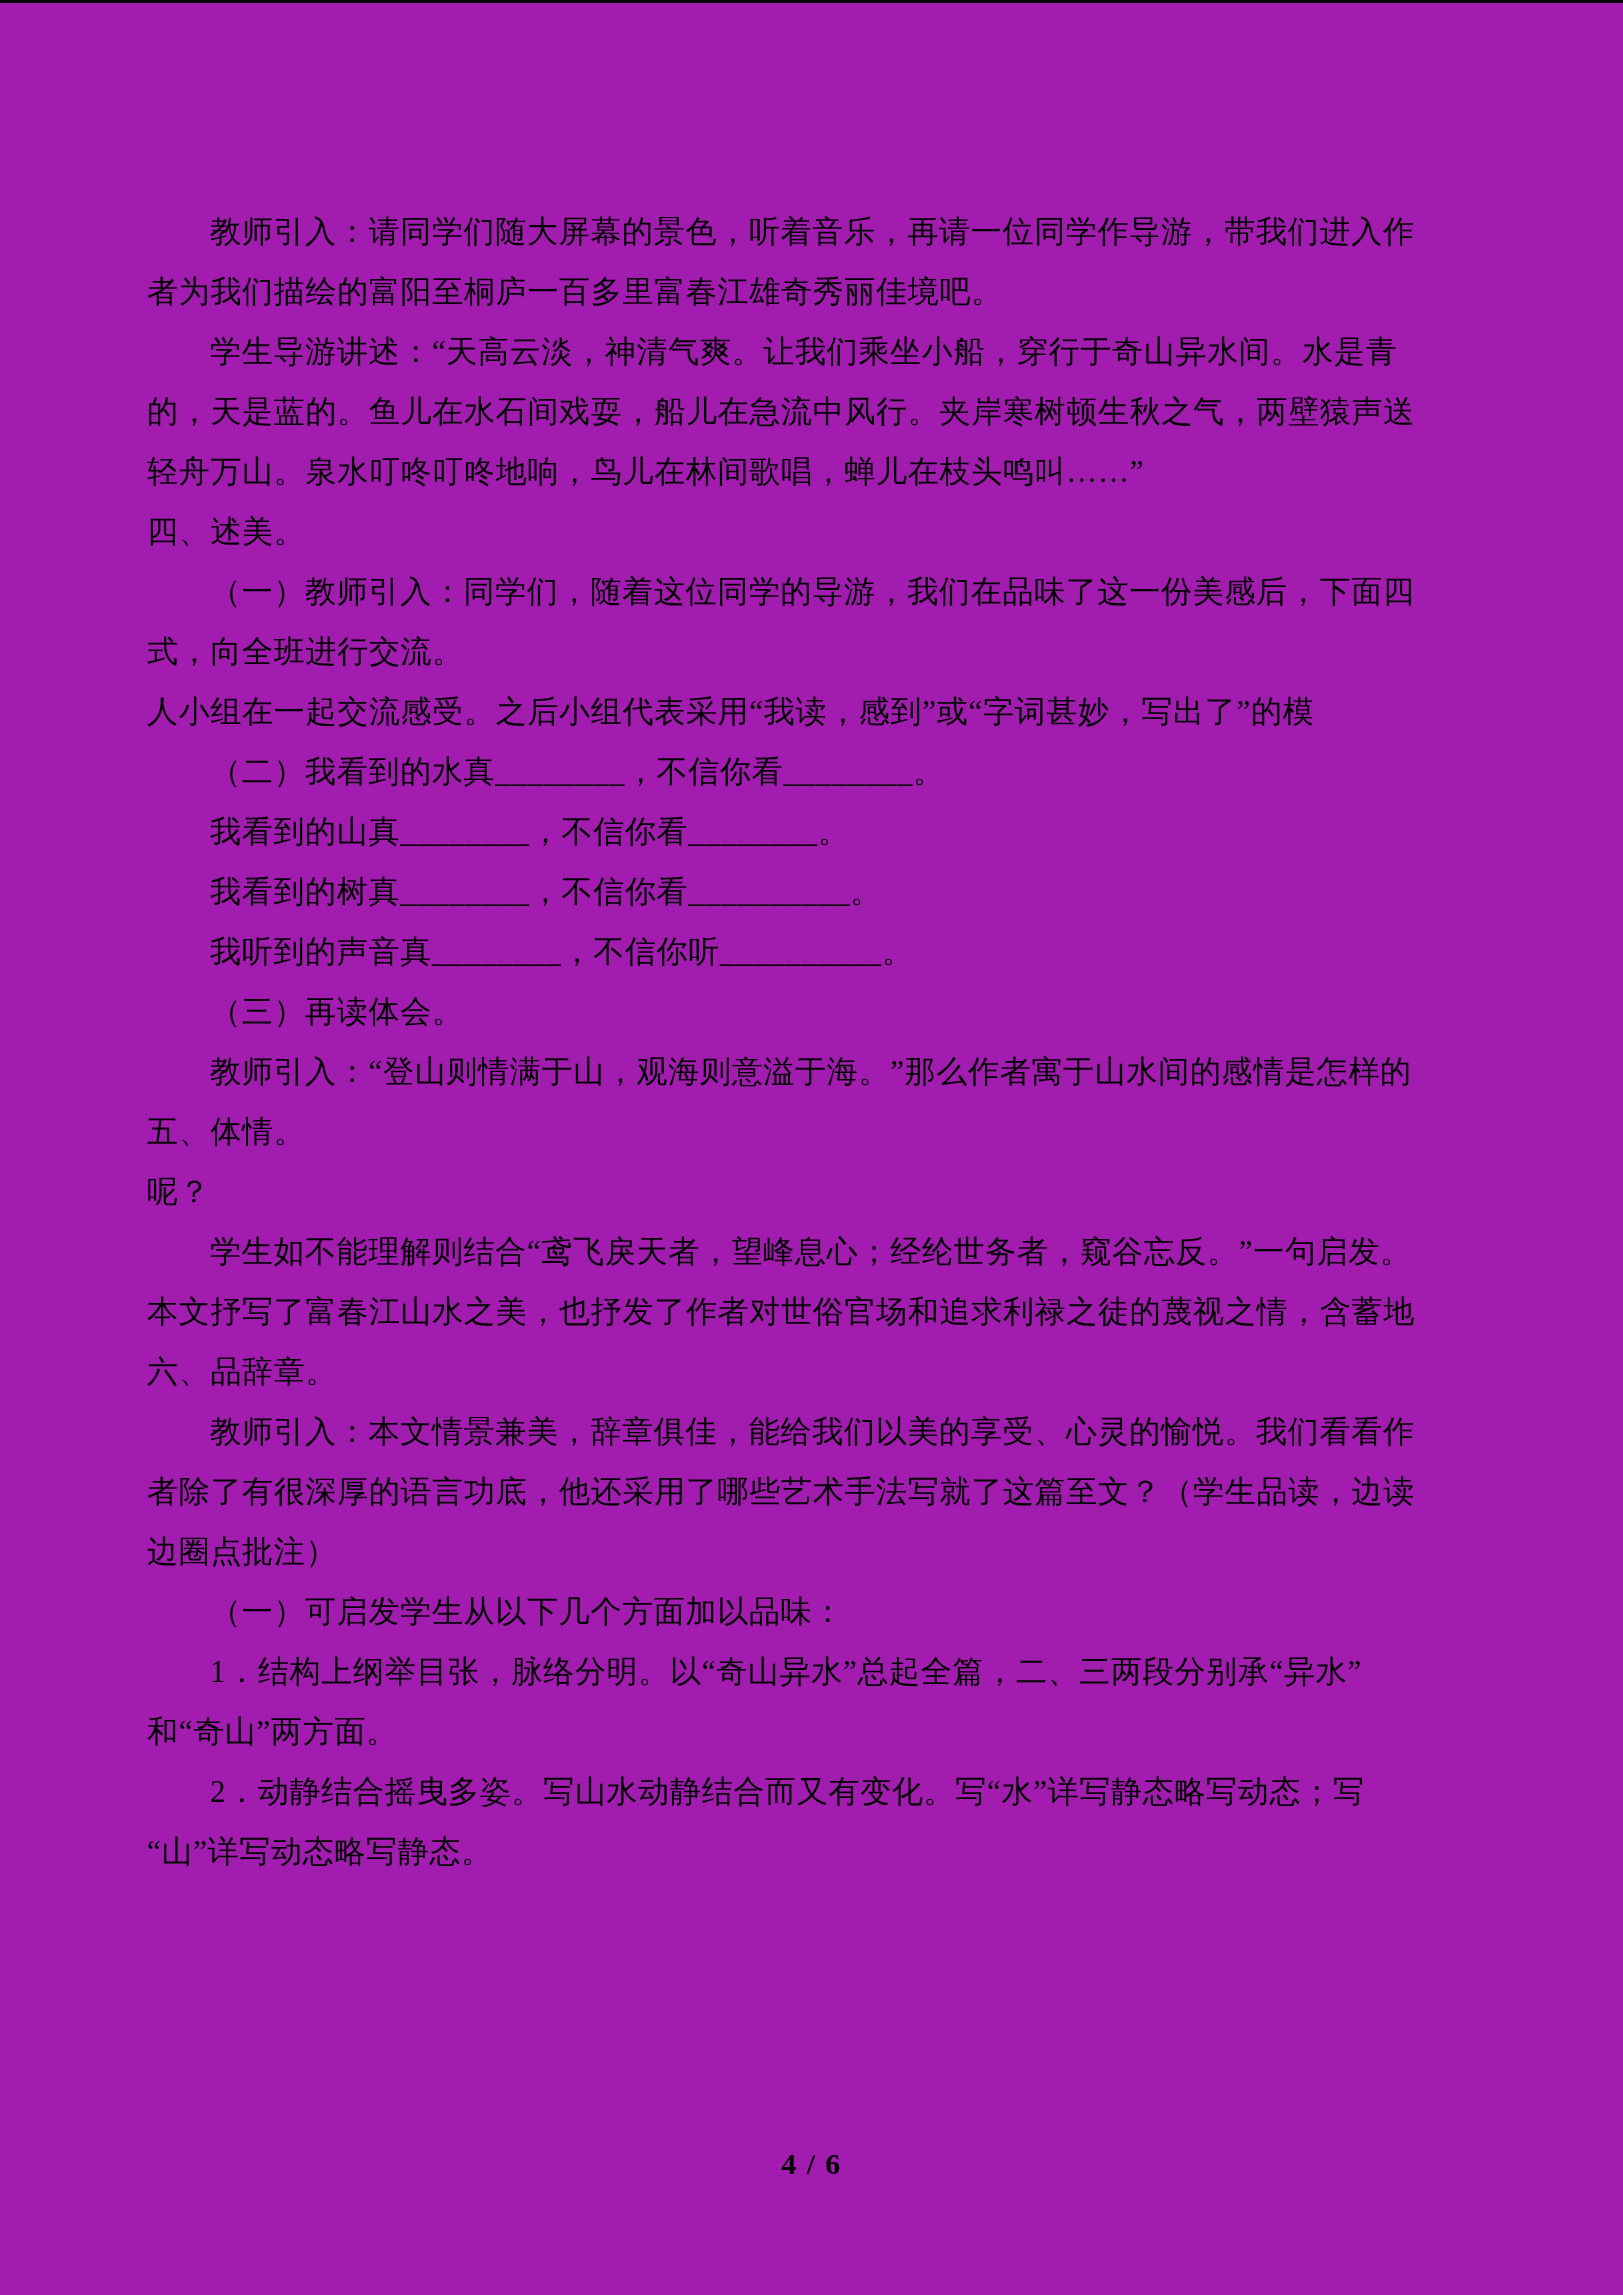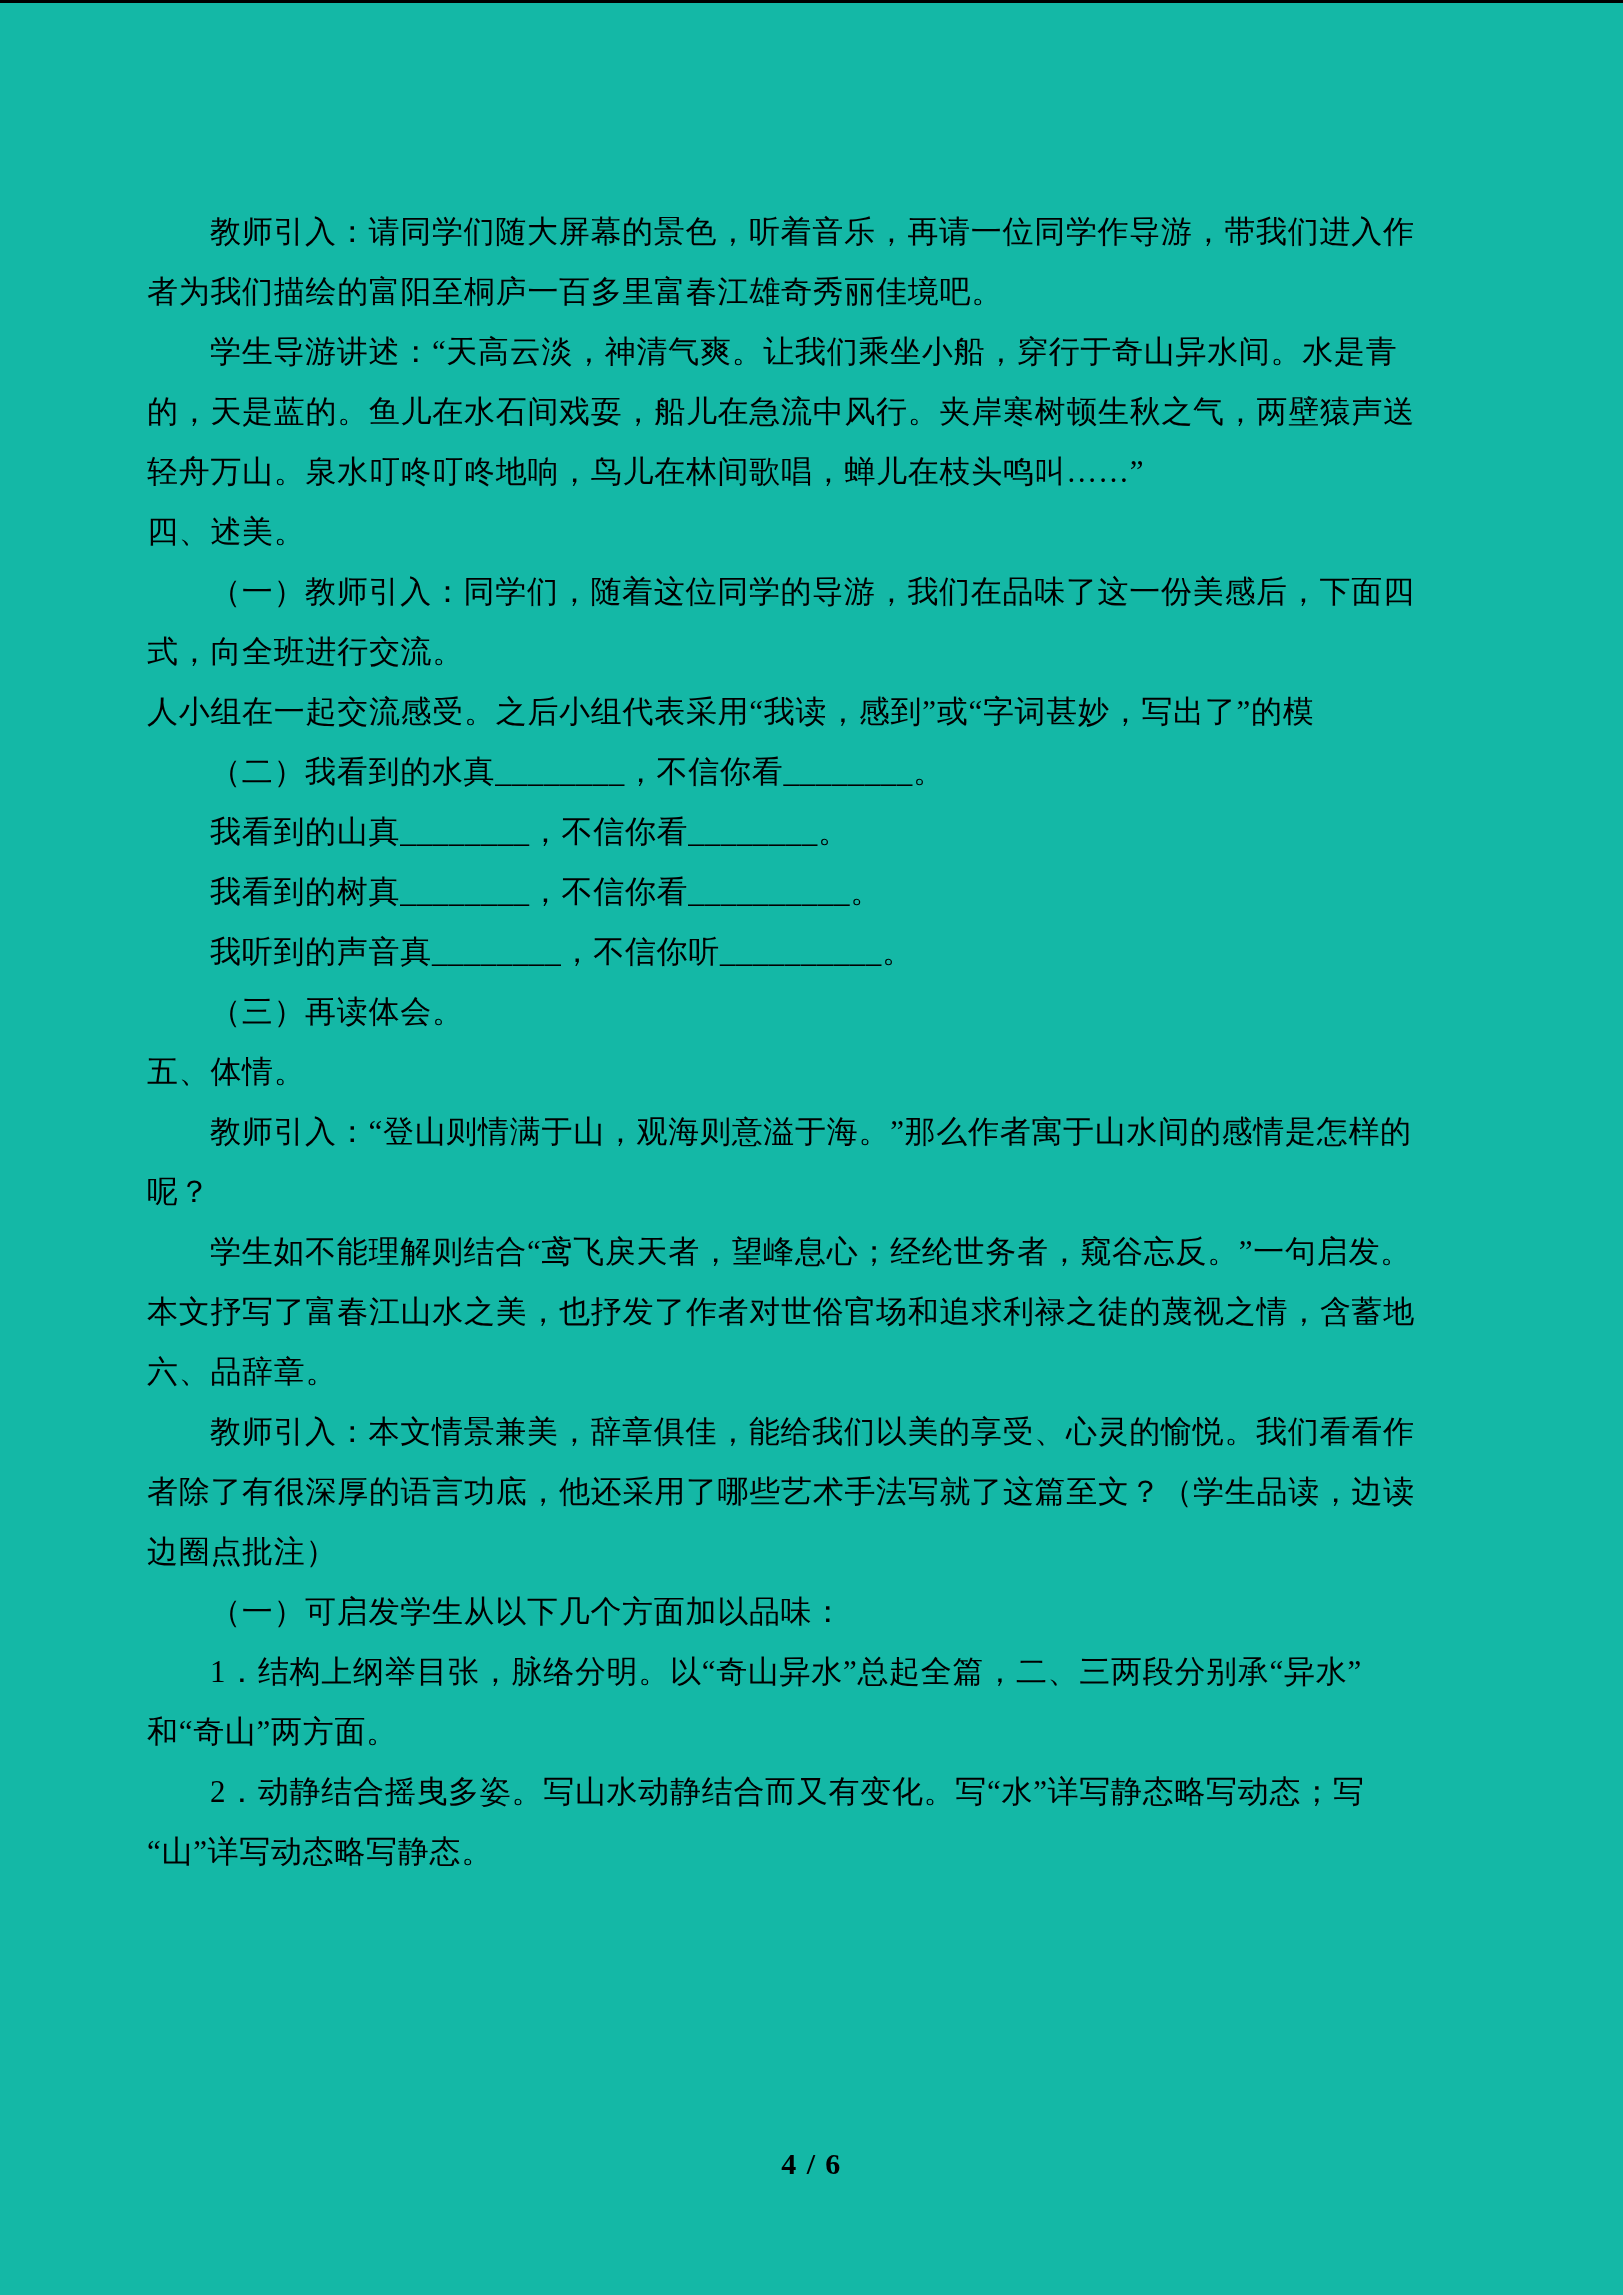--- a/index.html
+++ b/index.html
@@ -4,21 +4,21 @@
 <style>
   html, body {
     margin: 0;
     padding: 0;
     background: #ffffff;
   }
   .page {
     position: relative;
     width: 1623px;
     height: 2295px;
-    background: #14b8a6;
+    background: #a21caf;
     font-family: "Liberation Serif", "DejaVu Serif", serif;
     color: #000000;
     overflow: hidden;
   }
   .top-bar {
     position: absolute;
     top: 0;
     left: 0;
     width: 100%;
     height: 2.7px;
@@ -67,22 +67,22 @@
       <div class="line">轻舟万山。泉水叮咚叮咚地响，鸟儿在林间歌唱，蝉儿在枝头鸣叫……”</div>
       <div class="line">四、述美。</div>
       <div class="line indent">（一）教师引入：同学们，随着这位同学的导游，我们在品味了这一份美感后，下面四</div>
       <div class="line">式，向全班进行交流。</div>
       <div class="line">人小组在一起交流感受。之后小组代表采用“我读，感到”或“字词甚妙，写出了”的模</div>
       <div class="line indent">（二）我看到的水真________，不信你看________。</div>
       <div class="line indent">我看到的山真________，不信你看________。</div>
       <div class="line indent">我看到的树真________，不信你看__________。</div>
       <div class="line indent">我听到的声音真________，不信你听__________。</div>
       <div class="line indent">（三）再读体会。</div>
+      <div class="line indent">教师引入：“登山则情满于山，观海则意溢于海。”那么作者寓于山水间的感情是怎样的</div>
       <div class="line">五、体情。</div>
-      <div class="line indent">教师引入：“登山则情满于山，观海则意溢于海。”那么作者寓于山水间的感情是怎样的</div>
       <div class="line">呢？</div>
       <div class="line indent">学生如不能理解则结合“鸢飞戾天者，望峰息心；经纶世务者，窥谷忘反。”一句启发。</div>
       <div class="line">本文抒写了富春江山水之美，也抒发了作者对世俗官场和追求利禄之徒的蔑视之情，含蓄地</div>
       <div class="line">六、品辞章。</div>
       <div class="line indent">教师引入：本文情景兼美，辞章俱佳，能给我们以美的享受、心灵的愉悦。我们看看作</div>
       <div class="line">者除了有很深厚的语言功底，他还采用了哪些艺术手法写就了这篇至文？（学生品读，边读</div>
       <div class="line">边圈点批注）</div>
       <div class="line indent">（一）可启发学生从以下几个方面加以品味：</div>
       <div class="line indent">1．结构上纲举目张，脉络分明。以“奇山异水”总起全篇，二、三两段分别承“异水”</div>
       <div class="line">和“奇山”两方面。</div>

